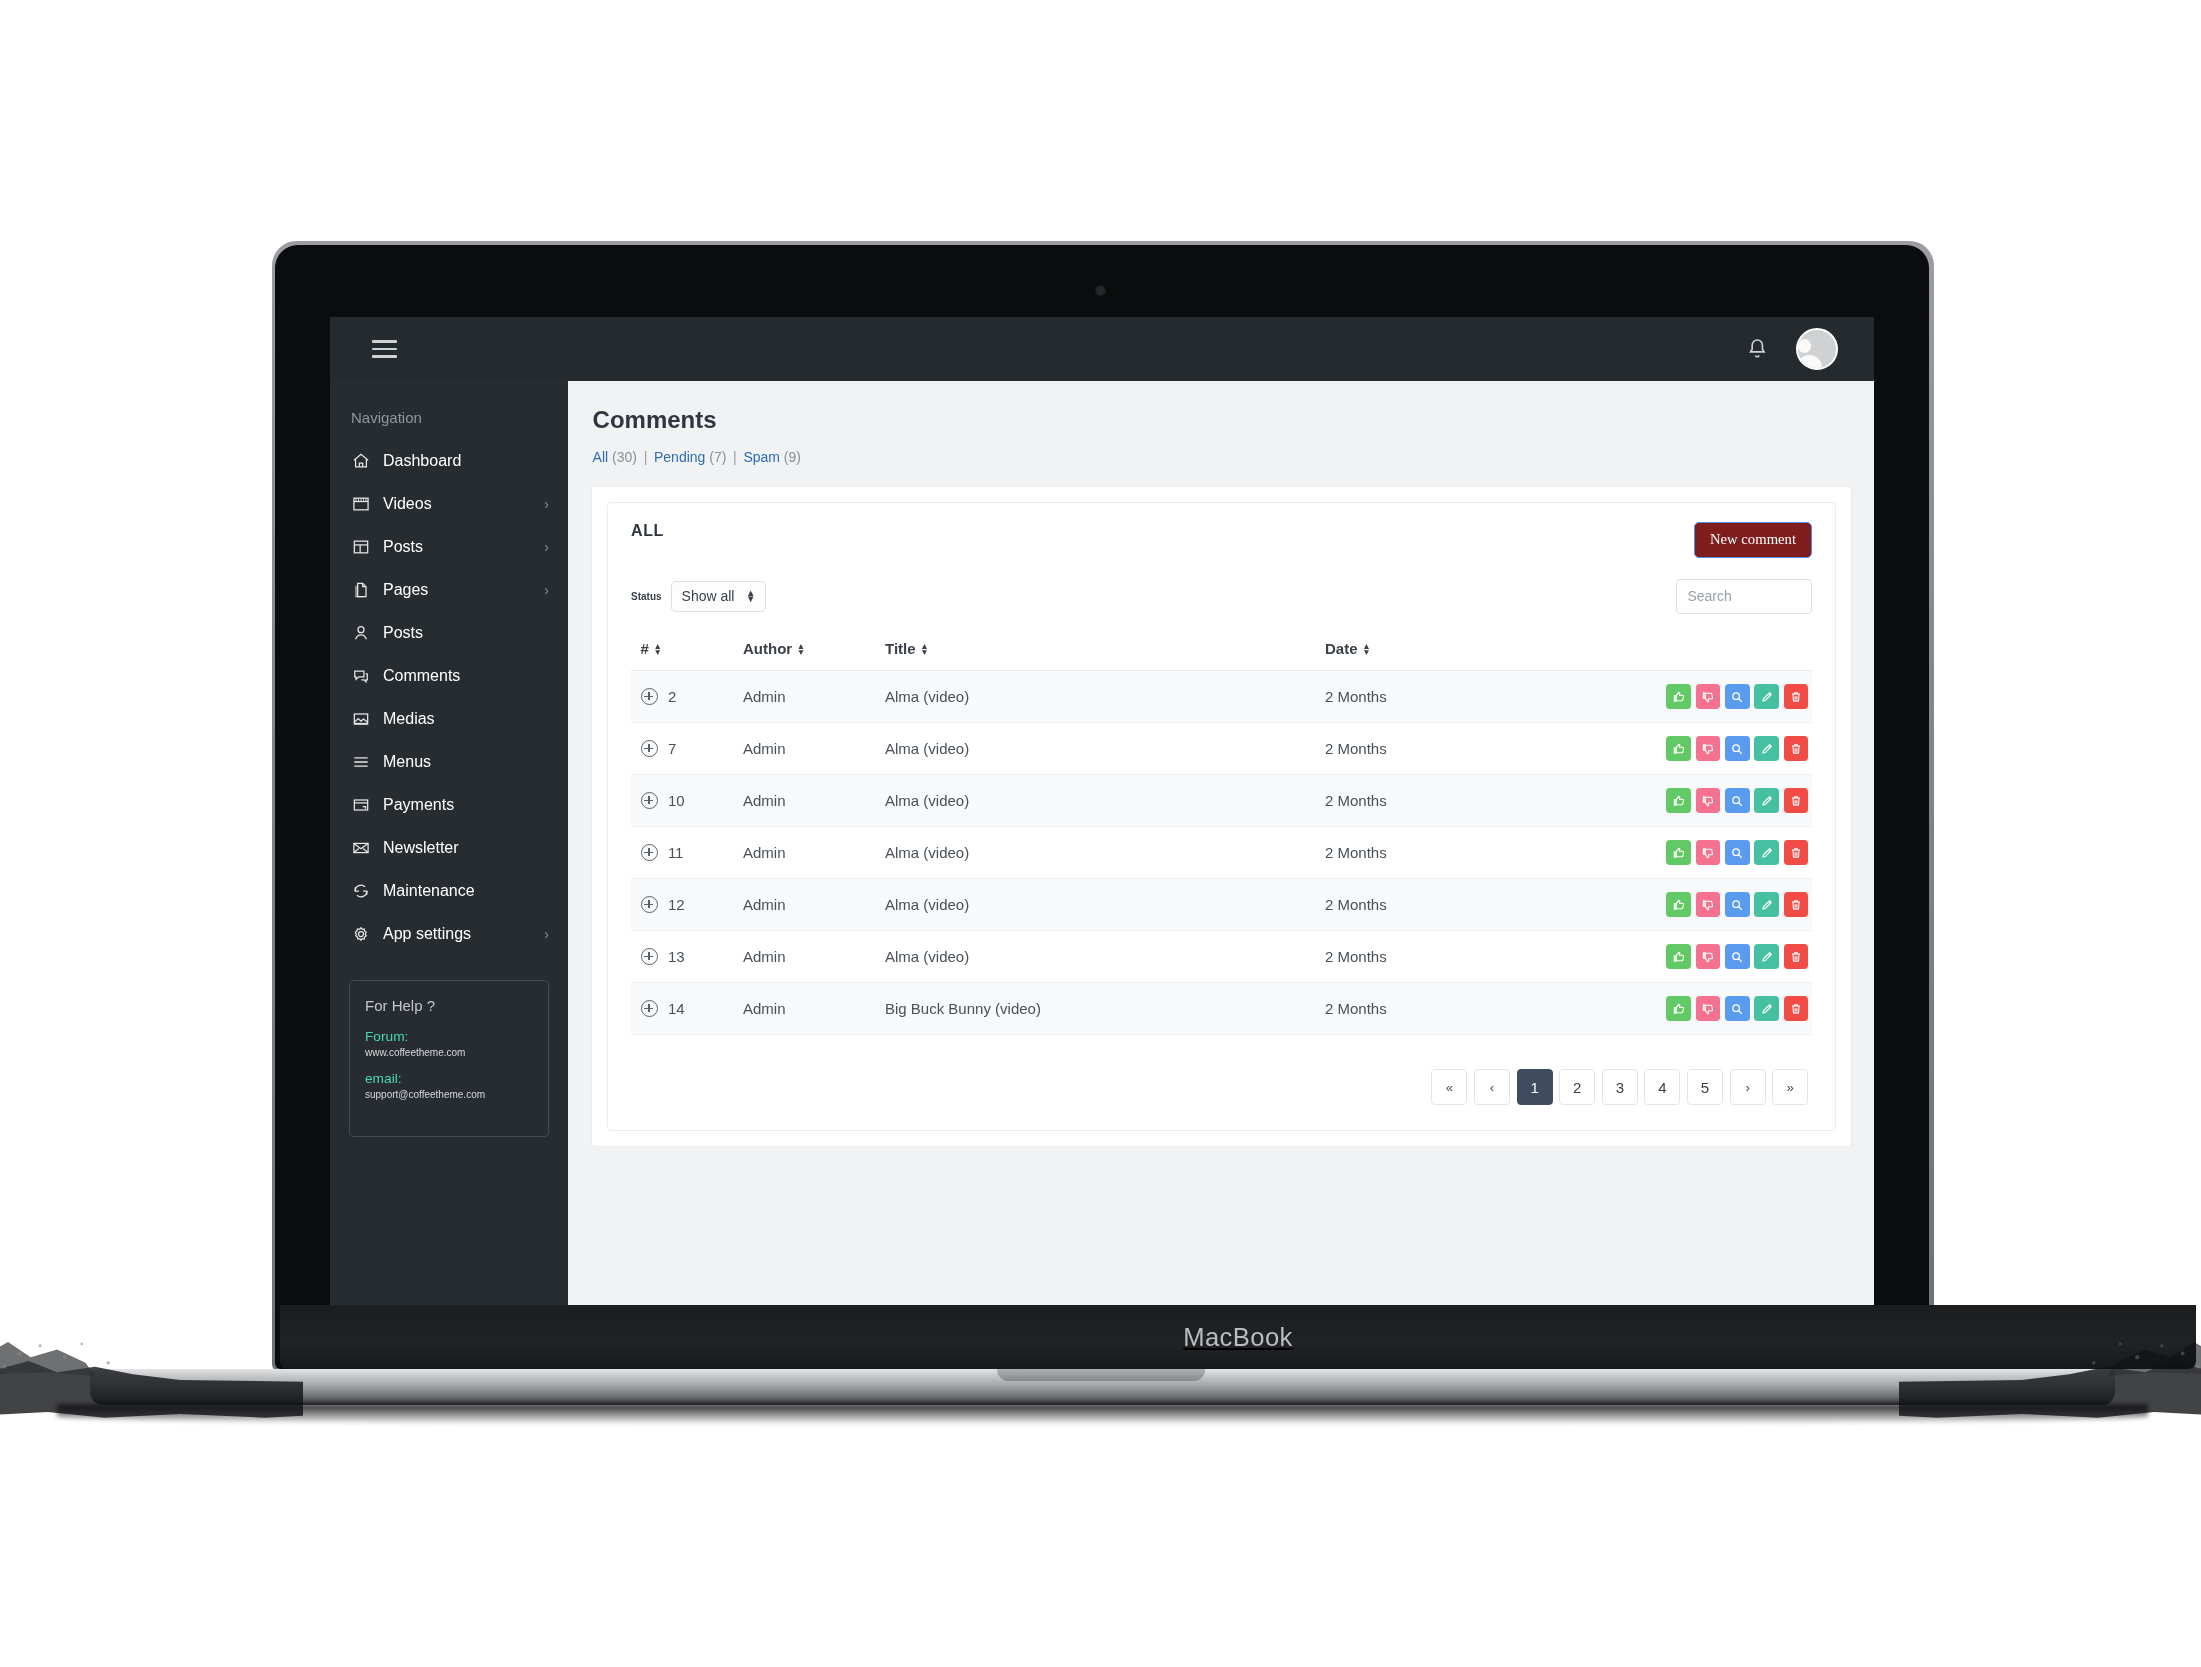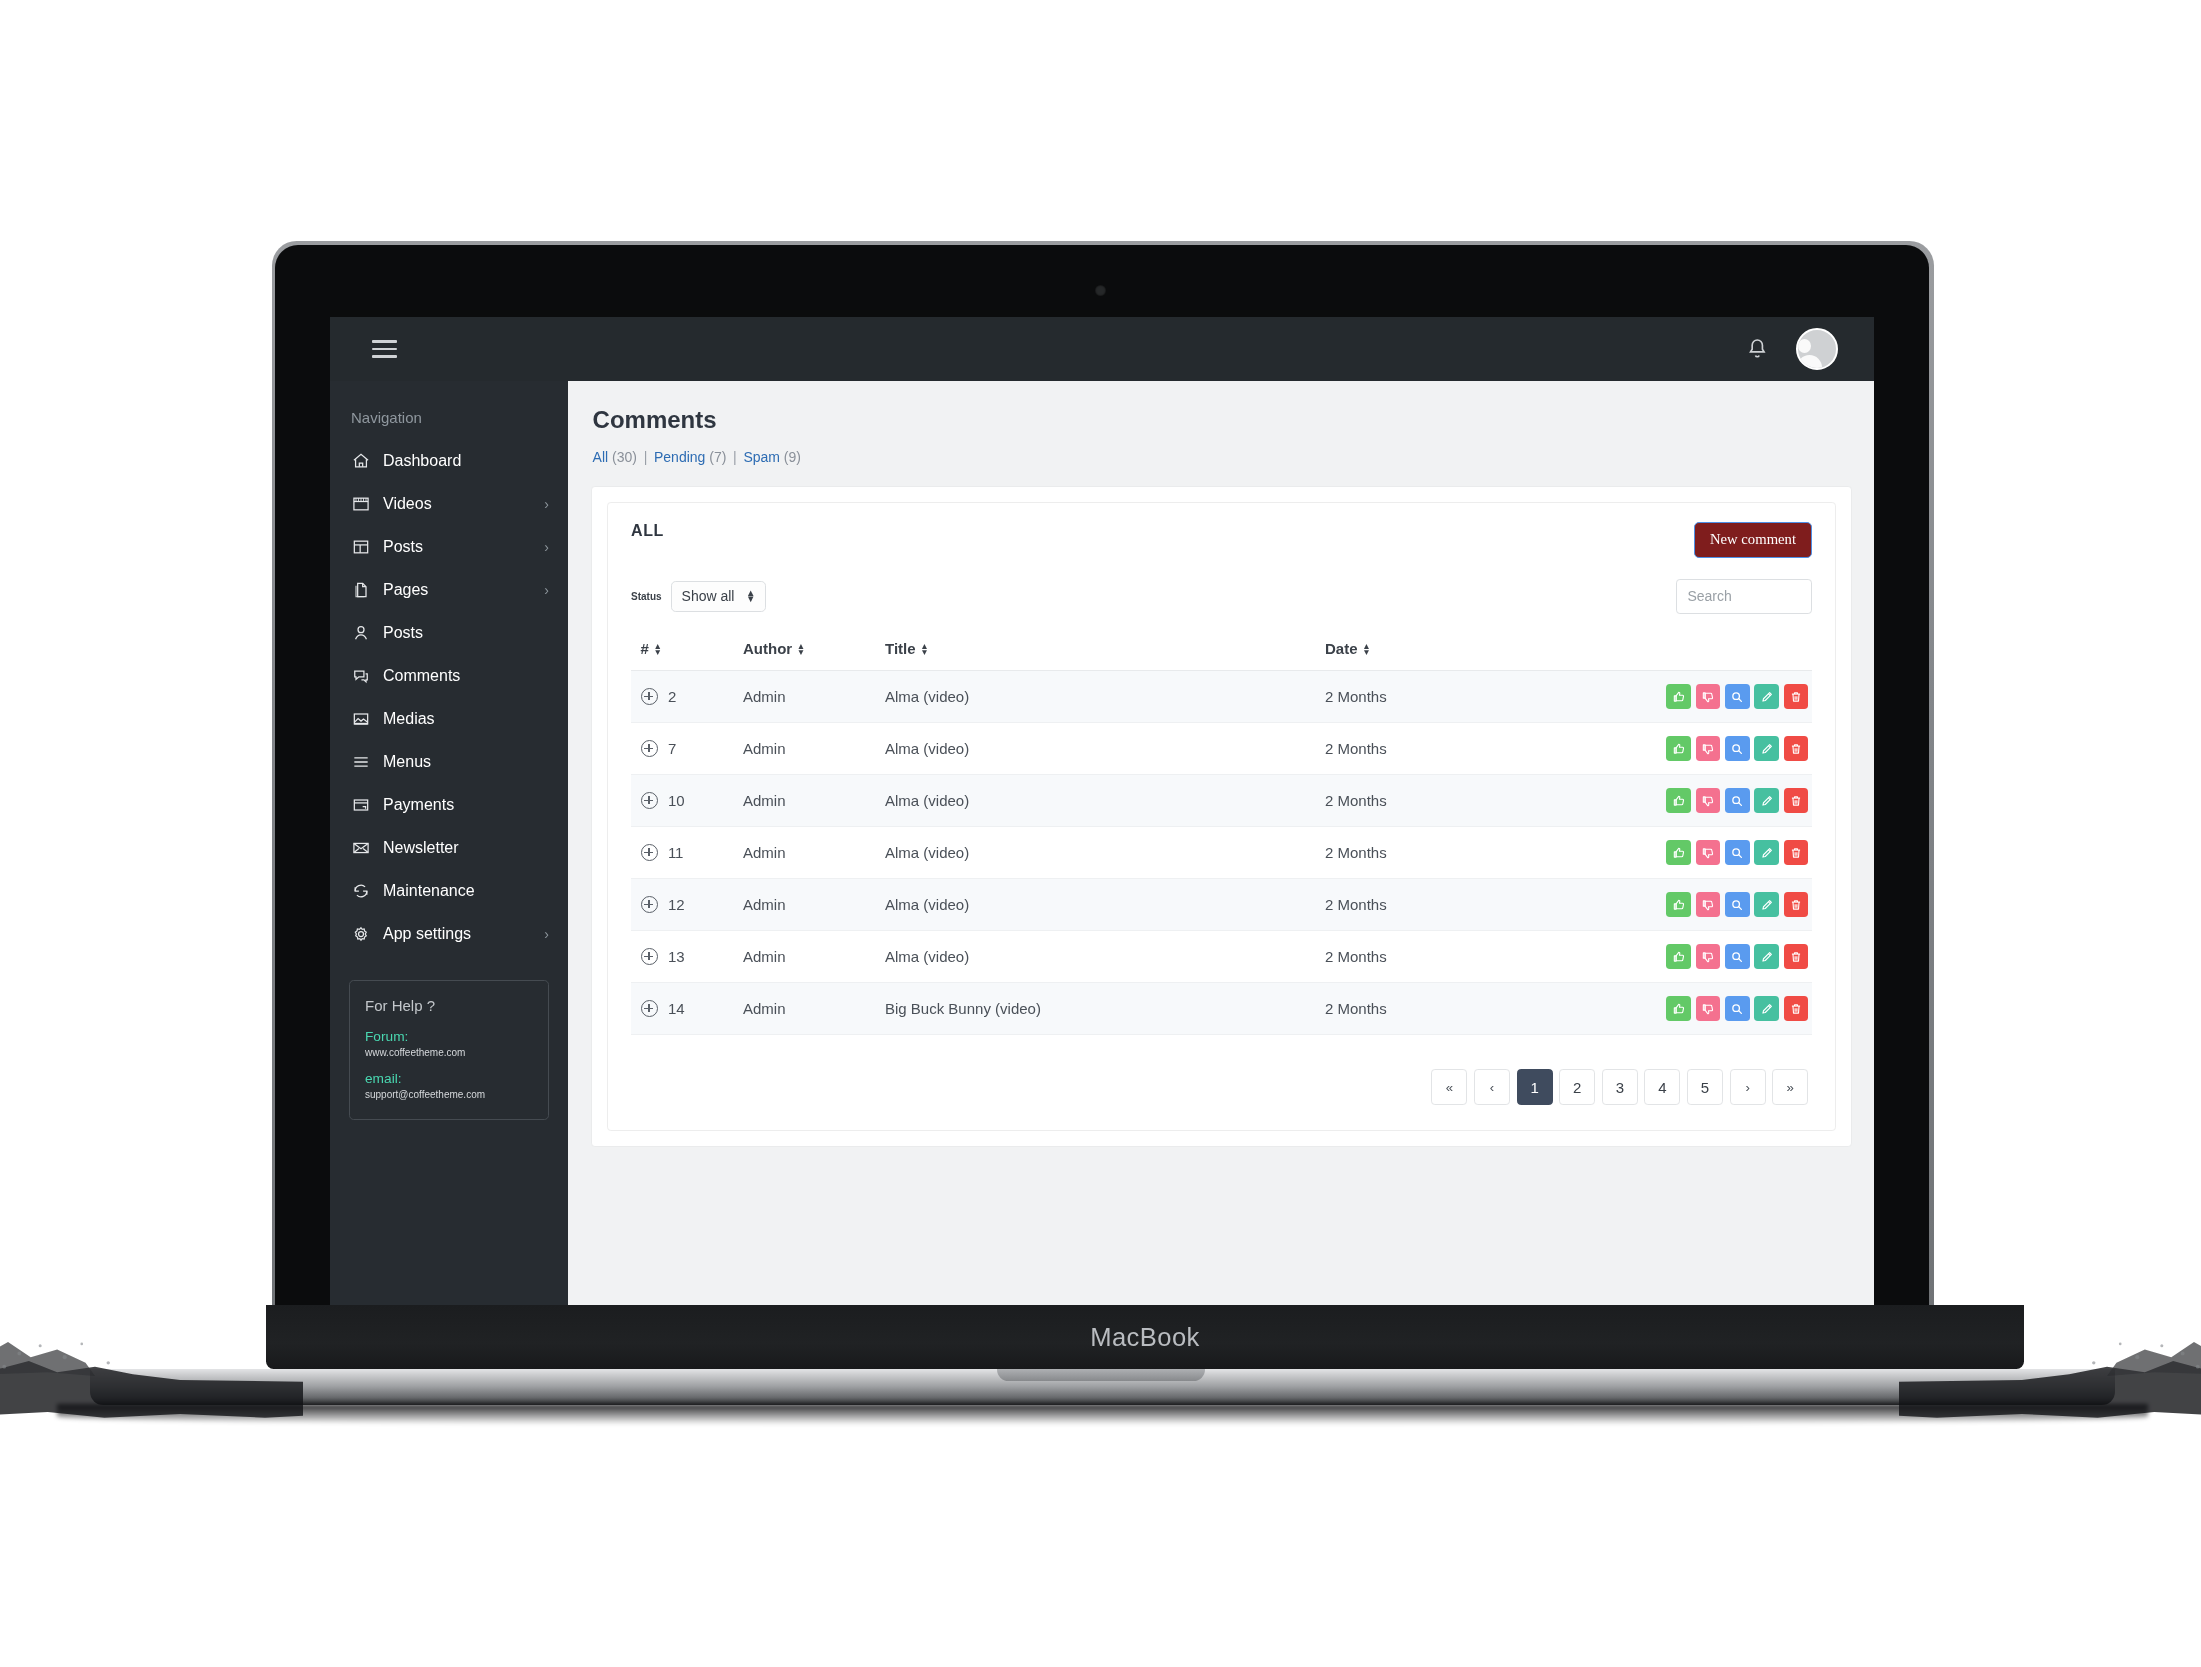--- a/index.html
+++ b/index.html
@@ -38,25 +38,25 @@
   }
   .screen {
     position: absolute;
     left: 330px; top: 317px;
     width: 1544px; height: 988px;
     background: #f1f2f3;
     overflow: hidden;
   }
   .chin {
     position: absolute;
-    left: 266px; top: 1305px;
-    width: 1758px; height: 64px;
+    left: 280px; top: 1305px;
+    width: 1916px; height: 64px;
     background: linear-gradient(180deg,#1b1d1f 0%, #202224 60%, #18191b 100%);
     border-radius: 0 0 7.6px 7.6px;
-    display: flex; align-items: center; justify-content: center;
+    display: flex; align-items: center; justify-content: center; text-decoration: underline;
   }
   .chin-label {
     color: #b9bcc0; font-size: 25.6px; letter-spacing: 0.4px;
     font-family: "Liberation Sans", sans-serif;
   }
   .base {
     position: absolute;
     left: 90px; top: 1369px;
     width: 2025px; height: 36px;
     background: linear-gradient(180deg,#e3e4e6 0%,#c9cacc 18%,#9fa1a4 48%,#6a6c6f 78%,#2c2e30 100%);
@@ -116,21 +116,21 @@
   .nav-title { color:#8f979e; font-size:15px; padding: 11.4px 0 13.2px 21px; }
   .nav-item {
     display:flex; align-items:center; height: 43px; padding: 0 19px 0 21px;
     color:#ffffff; font-size:16px; cursor:pointer; position:relative;
   }
   .nav-item .ico { width:32px; display:flex; align-items:center; color:#e6e8ea; }
   .nav-item .lbl { flex:1; }
   .nav-item .caret { color:#8c949b; font-size:14px; }
   .helpbox {
     margin: 24.6px 19px 0 19px; border:0.9px solid #454b51; border-radius:4.7px;
-    padding: 16px 15px 19px 15px;
+    padding: 16px 15px 36px 15px;
   }
   .help-title { color:#c3c7cb; font-size:15px; margin-bottom:15px;}
   .help-key { color:#49d7b0; font-size:13.7px; margin-bottom:2.8px;}
   .help-val { color:#d5d8db; font-size:10px; margin-bottom:13.2px;}
   .help-val.last{ margin-bottom:0; }
 
   
   .content { position:absolute; left:238px; top:64px; width:1307px; height:924px; background:#f1f2f3; }
   .page-title { font-size:24px; font-weight:700; color:#2f3640; padding: 24.6px 0 0 24.6px; }
   .filters { padding: 15px 0 0 24.6px; font-size:14px; color:#8a9099; }

